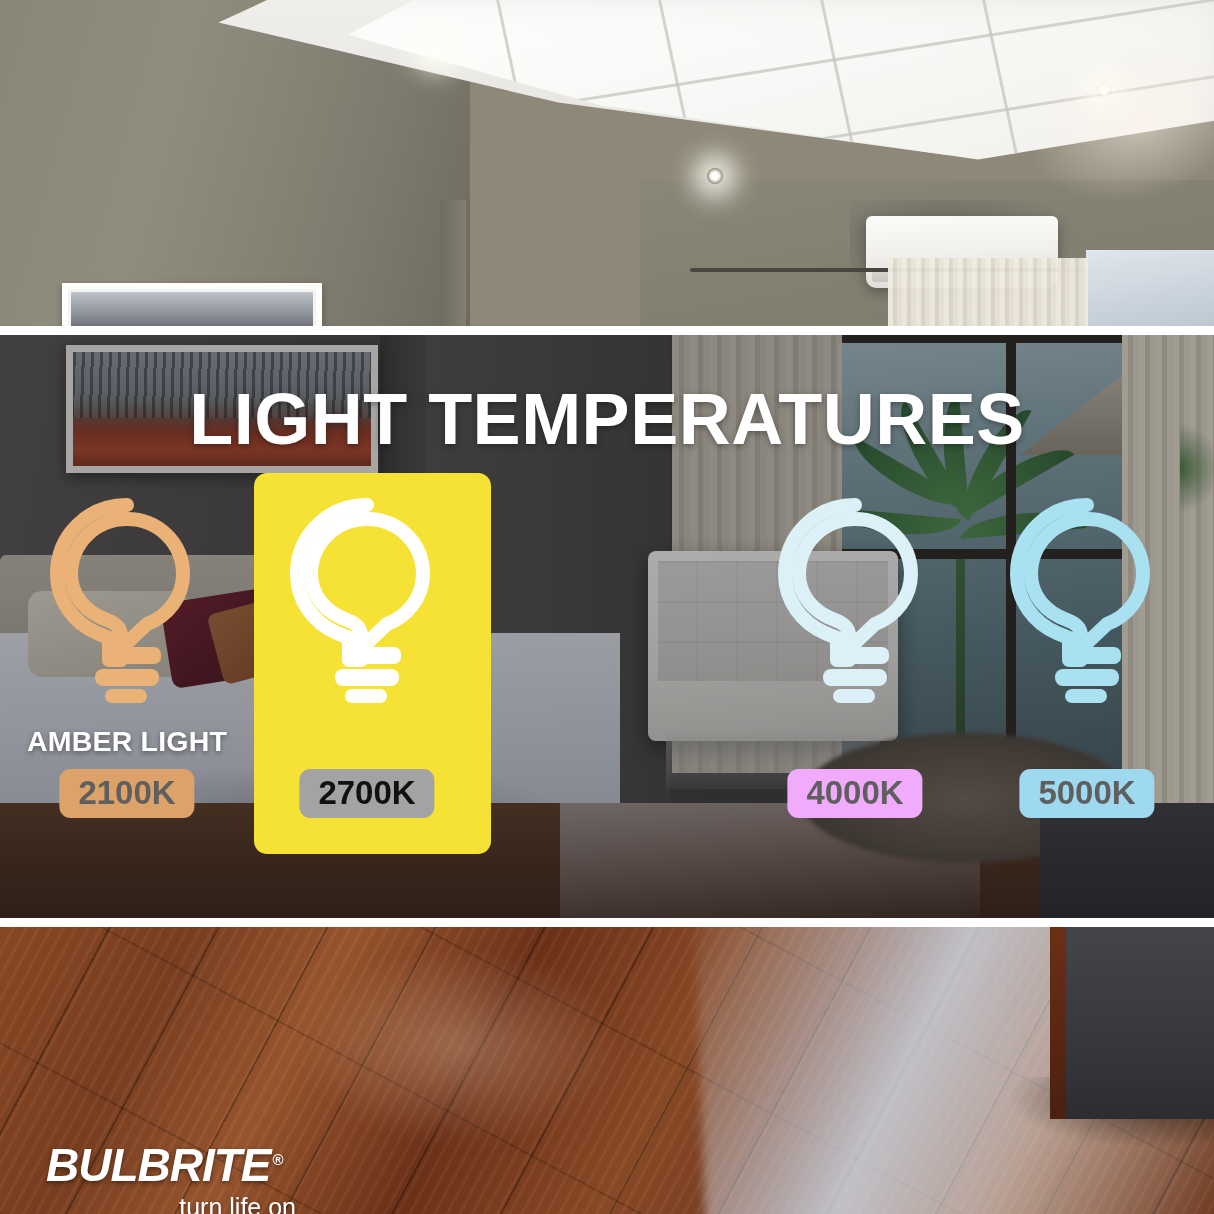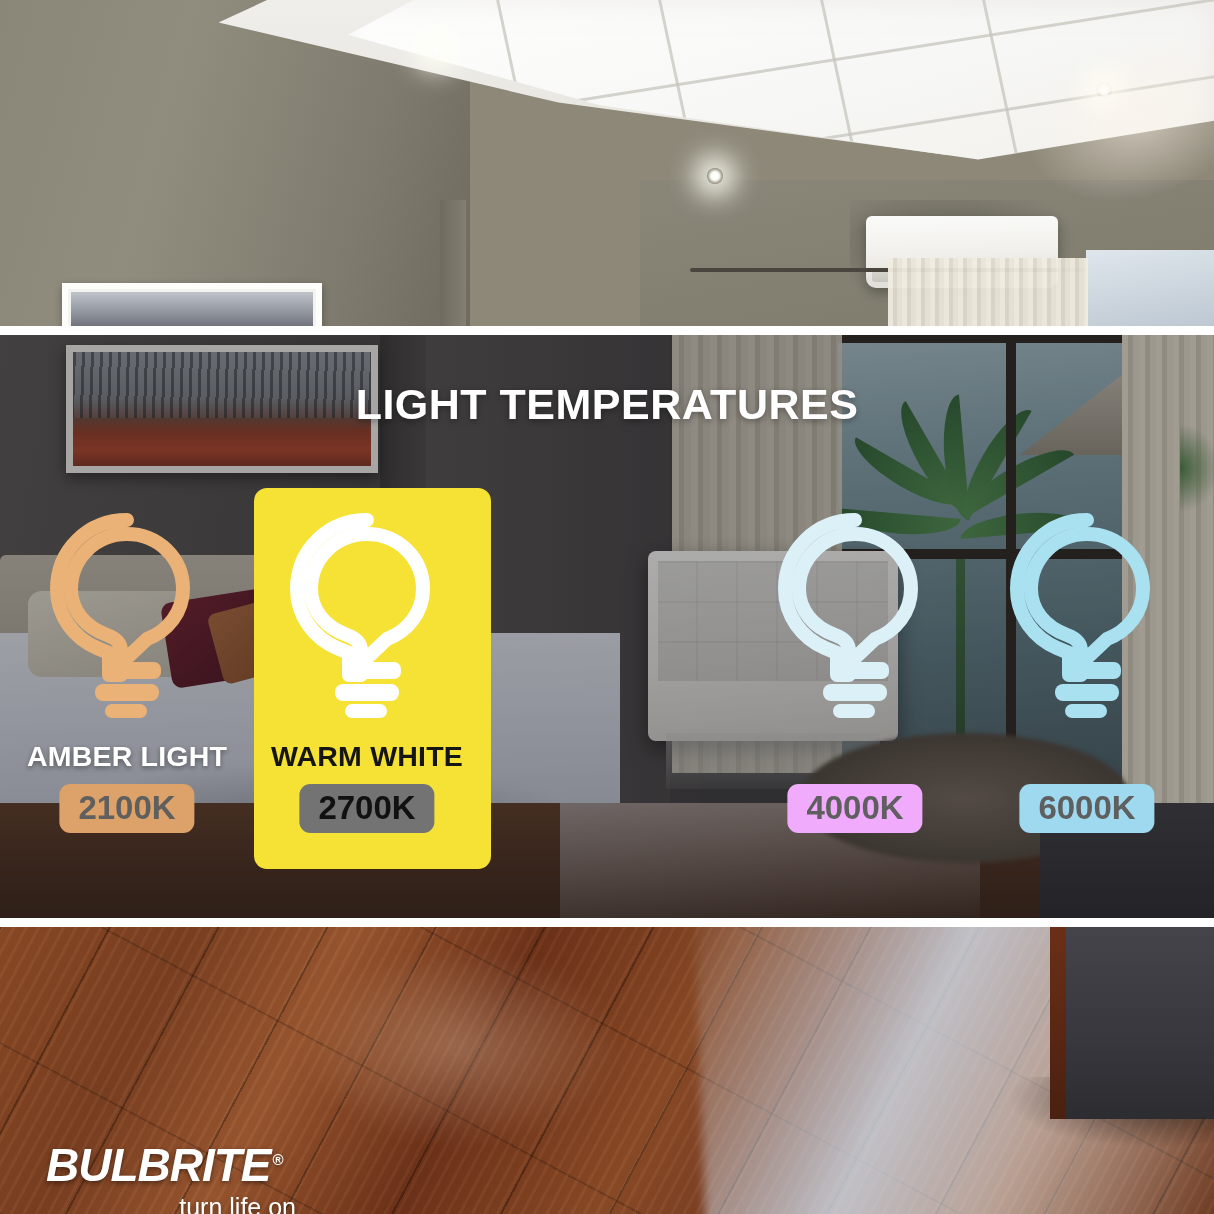--- a/index.html
+++ b/index.html
@@ -146,40 +146,40 @@
      background:linear-gradient(180deg,#44444a 0%,#37373d 60%,#2c2c31 100%); }
   .b-cabinet:before { content:""; position:absolute; left:-14px; top:0; width:16px; height:192px;
      background:linear-gradient(180deg,#6b2f17,#4a2010); }
   .b-cabshadow { position:absolute; left:1010px; top:150px; width:210px; height:70px;
      background:radial-gradient(ellipse at 70% 30%, rgba(0,0,0,.55), rgba(0,0,0,0) 72%); }
 
   
   .content { position:absolute; left:0; top:333px; width:1214px; height:585px; z-index:30; }
 
   .title { position:absolute; left:0; top:50px; width:1214px; text-align:center;
-     color:#ffffff; font-weight:700; font-size:43px; letter-spacing:0.5px; line-height:1;
+     color:#ffffff; font-weight:700; font-size:72px; letter-spacing:0.5px; line-height:1;
      text-shadow:0 2px 6px rgba(0,0,0,.35); }
 
   .cards { position:absolute; left:0; top:0; width:1214px; height:585px; }
 
-  .card { position:absolute; top:162px; width:230px; height:381px; }
+  .card { position:absolute; top:147px; width:230px; height:381px; }
   .card .bulbwrap { position:absolute; left:0; top:10px; width:230px; height:220px;
      display:flex; align-items:center; justify-content:center; }
   .card .cname { position:absolute; left:-6px; top:245px; width:242px; text-align:center;
      font-weight:700; font-size:28.5px; letter-spacing:.2px; color:#ffffff;
      text-shadow:0 2px 5px rgba(0,0,0,.40); white-space:nowrap; }
   .card .kpill { position:absolute; top:289px; left:50%; transform:translateX(-50%);
      padding:7px 19px 9px; border-radius:11px; font-weight:700; font-size:33px;
      line-height:1; color:#5f5f5f; white-space:nowrap; }
 
   
   .card.active .hl { position:absolute; left:2px; top:-7px; width:237px; height:381px;
      border-radius:13px; }
   .card.active .cname { color:#151515; text-shadow:none; }
-  .card.active .kpill { color:#111111; background:#737373; }
+  .card.active .kpill { color:#111111; background:#a3a3a3; }
 
   .bulb-svg { display:block; }
 
   
   .logo { position:absolute; left:46px; top:1110px; width:320px; z-index:35; }
   .logo-word { font-weight:700; font-style:italic; font-size:46px; letter-spacing:-1px;
      color:#ffffff; line-height:1; position:relative; display:inline-block;
      text-shadow:0 2px 5px rgba(0,0,0,.45);margin-top:32px; }
   .logo-reg { font-size:15px; font-style:normal; vertical-align:super; margin-left:2px; }
   .logo-tag { margin-top:7px; text-align:right; width:250px; color:#ffffff;
@@ -300,21 +300,20 @@
       <div class="card active" style="left:252px">
         <div class="hl" style="background:#F6E235"></div>
         <div class="bulbwrap">
           <svg class="bulb-svg" width="160" height="206" viewBox="0 0 160 206" aria-hidden="true">
             <path d="M80 8 C 41 8 10 38 10 77 C 10 104 27 126 50 136 L 62 141 L 62 163 L 74 163 L 74 139 C 74 130 68 126 60 123 C 38 115 24 98 24 77 C 24 46 49 22 80 22 C 111 22 136 46 136 77 C 136 100 121 119 100 127 L 62 163" fill="none" stroke="#FFFFFF" stroke-width="14" stroke-linecap="round" stroke-linejoin="round"></path>
             <rect x="62" y="150" width="52" height="17" rx="7" fill="#FFFFFF"></rect>
             <rect x="48" y="172" width="64" height="17" rx="8" fill="#FFFFFF"></rect>
             <rect x="58" y="192" width="42" height="14" rx="7" fill="#FFFFFF"></rect>
           </svg>
         </div>
-        <div class="cname">WARM WHITE</div>
         <div class="kpill">2700K</div>
       </div>
 
 
       <div class="card" style="left:740px">
         <div class="bulbwrap">
           <svg class="bulb-svg" width="160" height="206" viewBox="0 0 160 206" aria-hidden="true">
             <path d="M80 8 C 41 8 10 38 10 77 C 10 104 27 126 50 136 L 62 141 L 62 163 L 74 163 L 74 139 C 74 130 68 126 60 123 C 38 115 24 98 24 77 C 24 46 49 22 80 22 C 111 22 136 46 136 77 C 136 100 121 119 100 127 L 62 163" fill="none" stroke="#DCF1F7" stroke-width="14" stroke-linecap="round" stroke-linejoin="round"></path>
             <rect x="62" y="150" width="52" height="17" rx="7" fill="#DCF1F7"></rect>
             <rect x="48" y="172" width="64" height="17" rx="8" fill="#DCF1F7"></rect>
@@ -326,21 +325,21 @@
 
       <div class="card" style="left:972px">
         <div class="bulbwrap">
           <svg class="bulb-svg" width="160" height="206" viewBox="0 0 160 206" aria-hidden="true">
             <path d="M80 8 C 41 8 10 38 10 77 C 10 104 27 126 50 136 L 62 141 L 62 163 L 74 163 L 74 139 C 74 130 68 126 60 123 C 38 115 24 98 24 77 C 24 46 49 22 80 22 C 111 22 136 46 136 77 C 136 100 121 119 100 127 L 62 163" fill="none" stroke="#A9E1F1" stroke-width="14" stroke-linecap="round" stroke-linejoin="round"></path>
             <rect x="62" y="150" width="52" height="17" rx="7" fill="#A9E1F1"></rect>
             <rect x="48" y="172" width="64" height="17" rx="8" fill="#A9E1F1"></rect>
             <rect x="58" y="192" width="42" height="14" rx="7" fill="#A9E1F1"></rect>
           </svg>
         </div>
-        <div class="kpill" style="background:#9FD9EF;color:#5F5F5F">6000K</div>
+        <div class="kpill" style="background:#9FD9EF;color:#5F5F5F">5000K</div>
       </div>
 
     </div>
   </div>
 
   <div class="logo">
     <div class="logo-word"><span>BULBRITE</span><span class="logo-reg">®</span></div>
     <div class="logo-tag">turn life on</div>
   </div>
 

